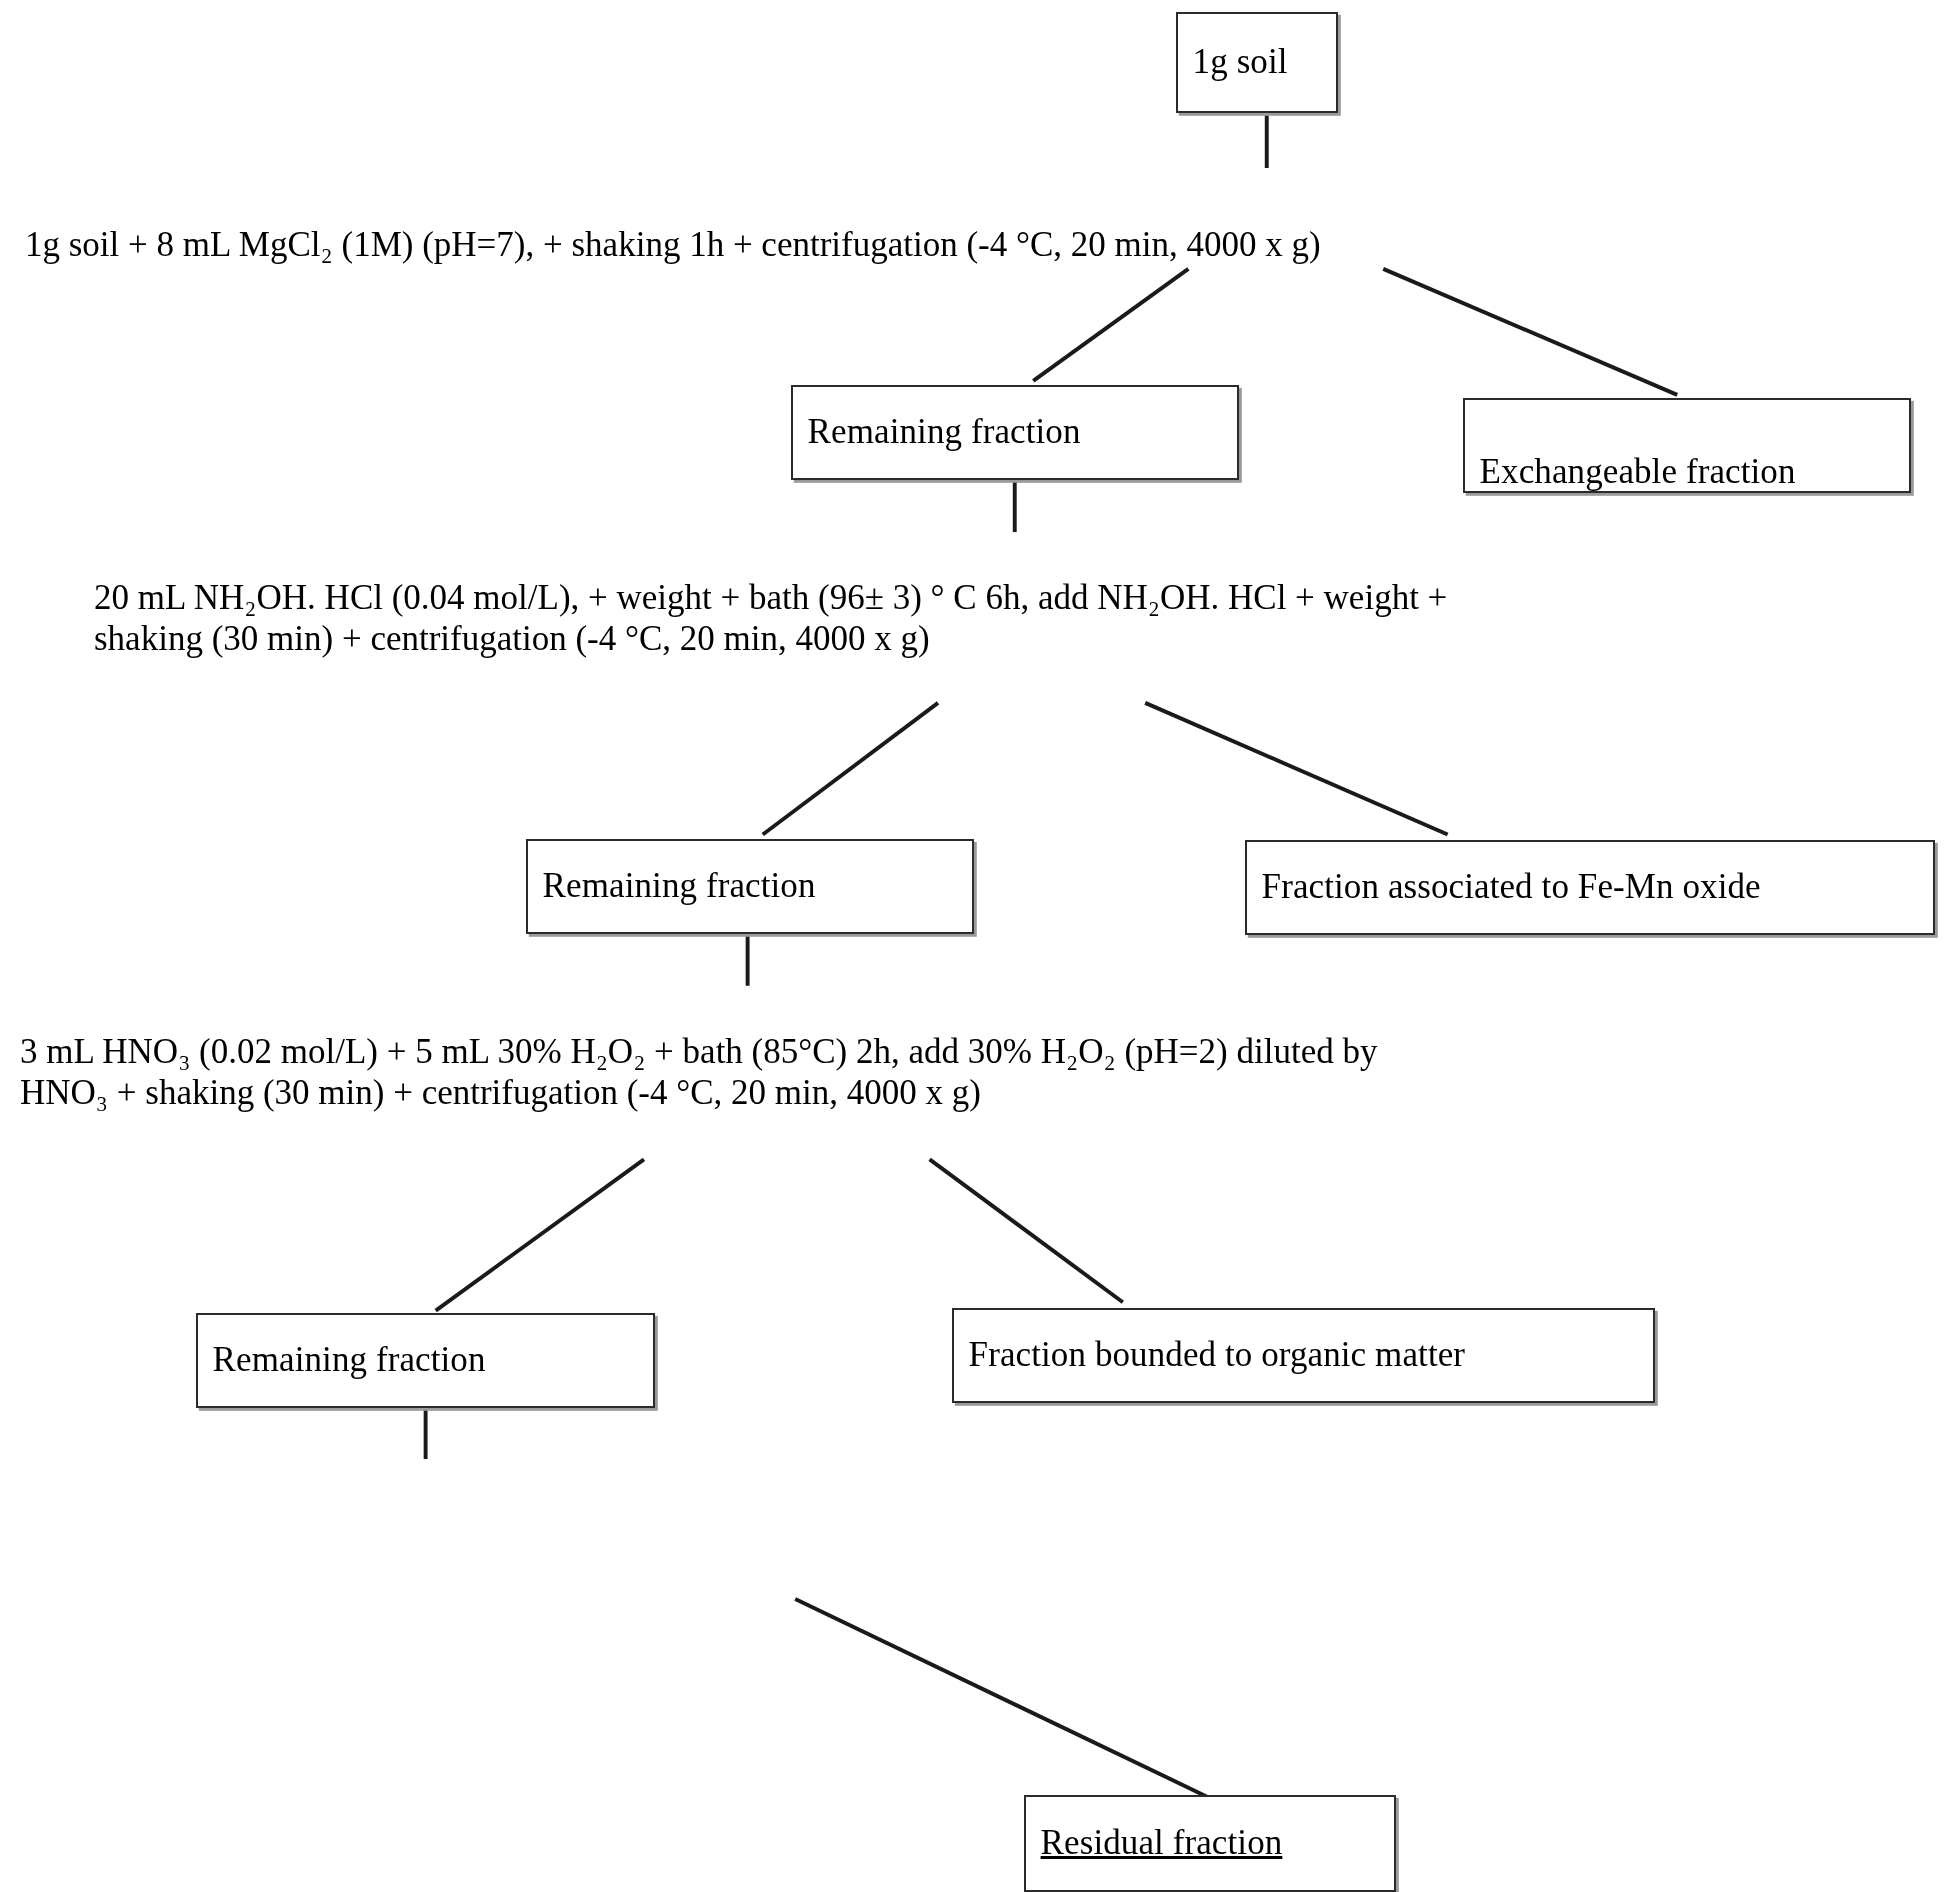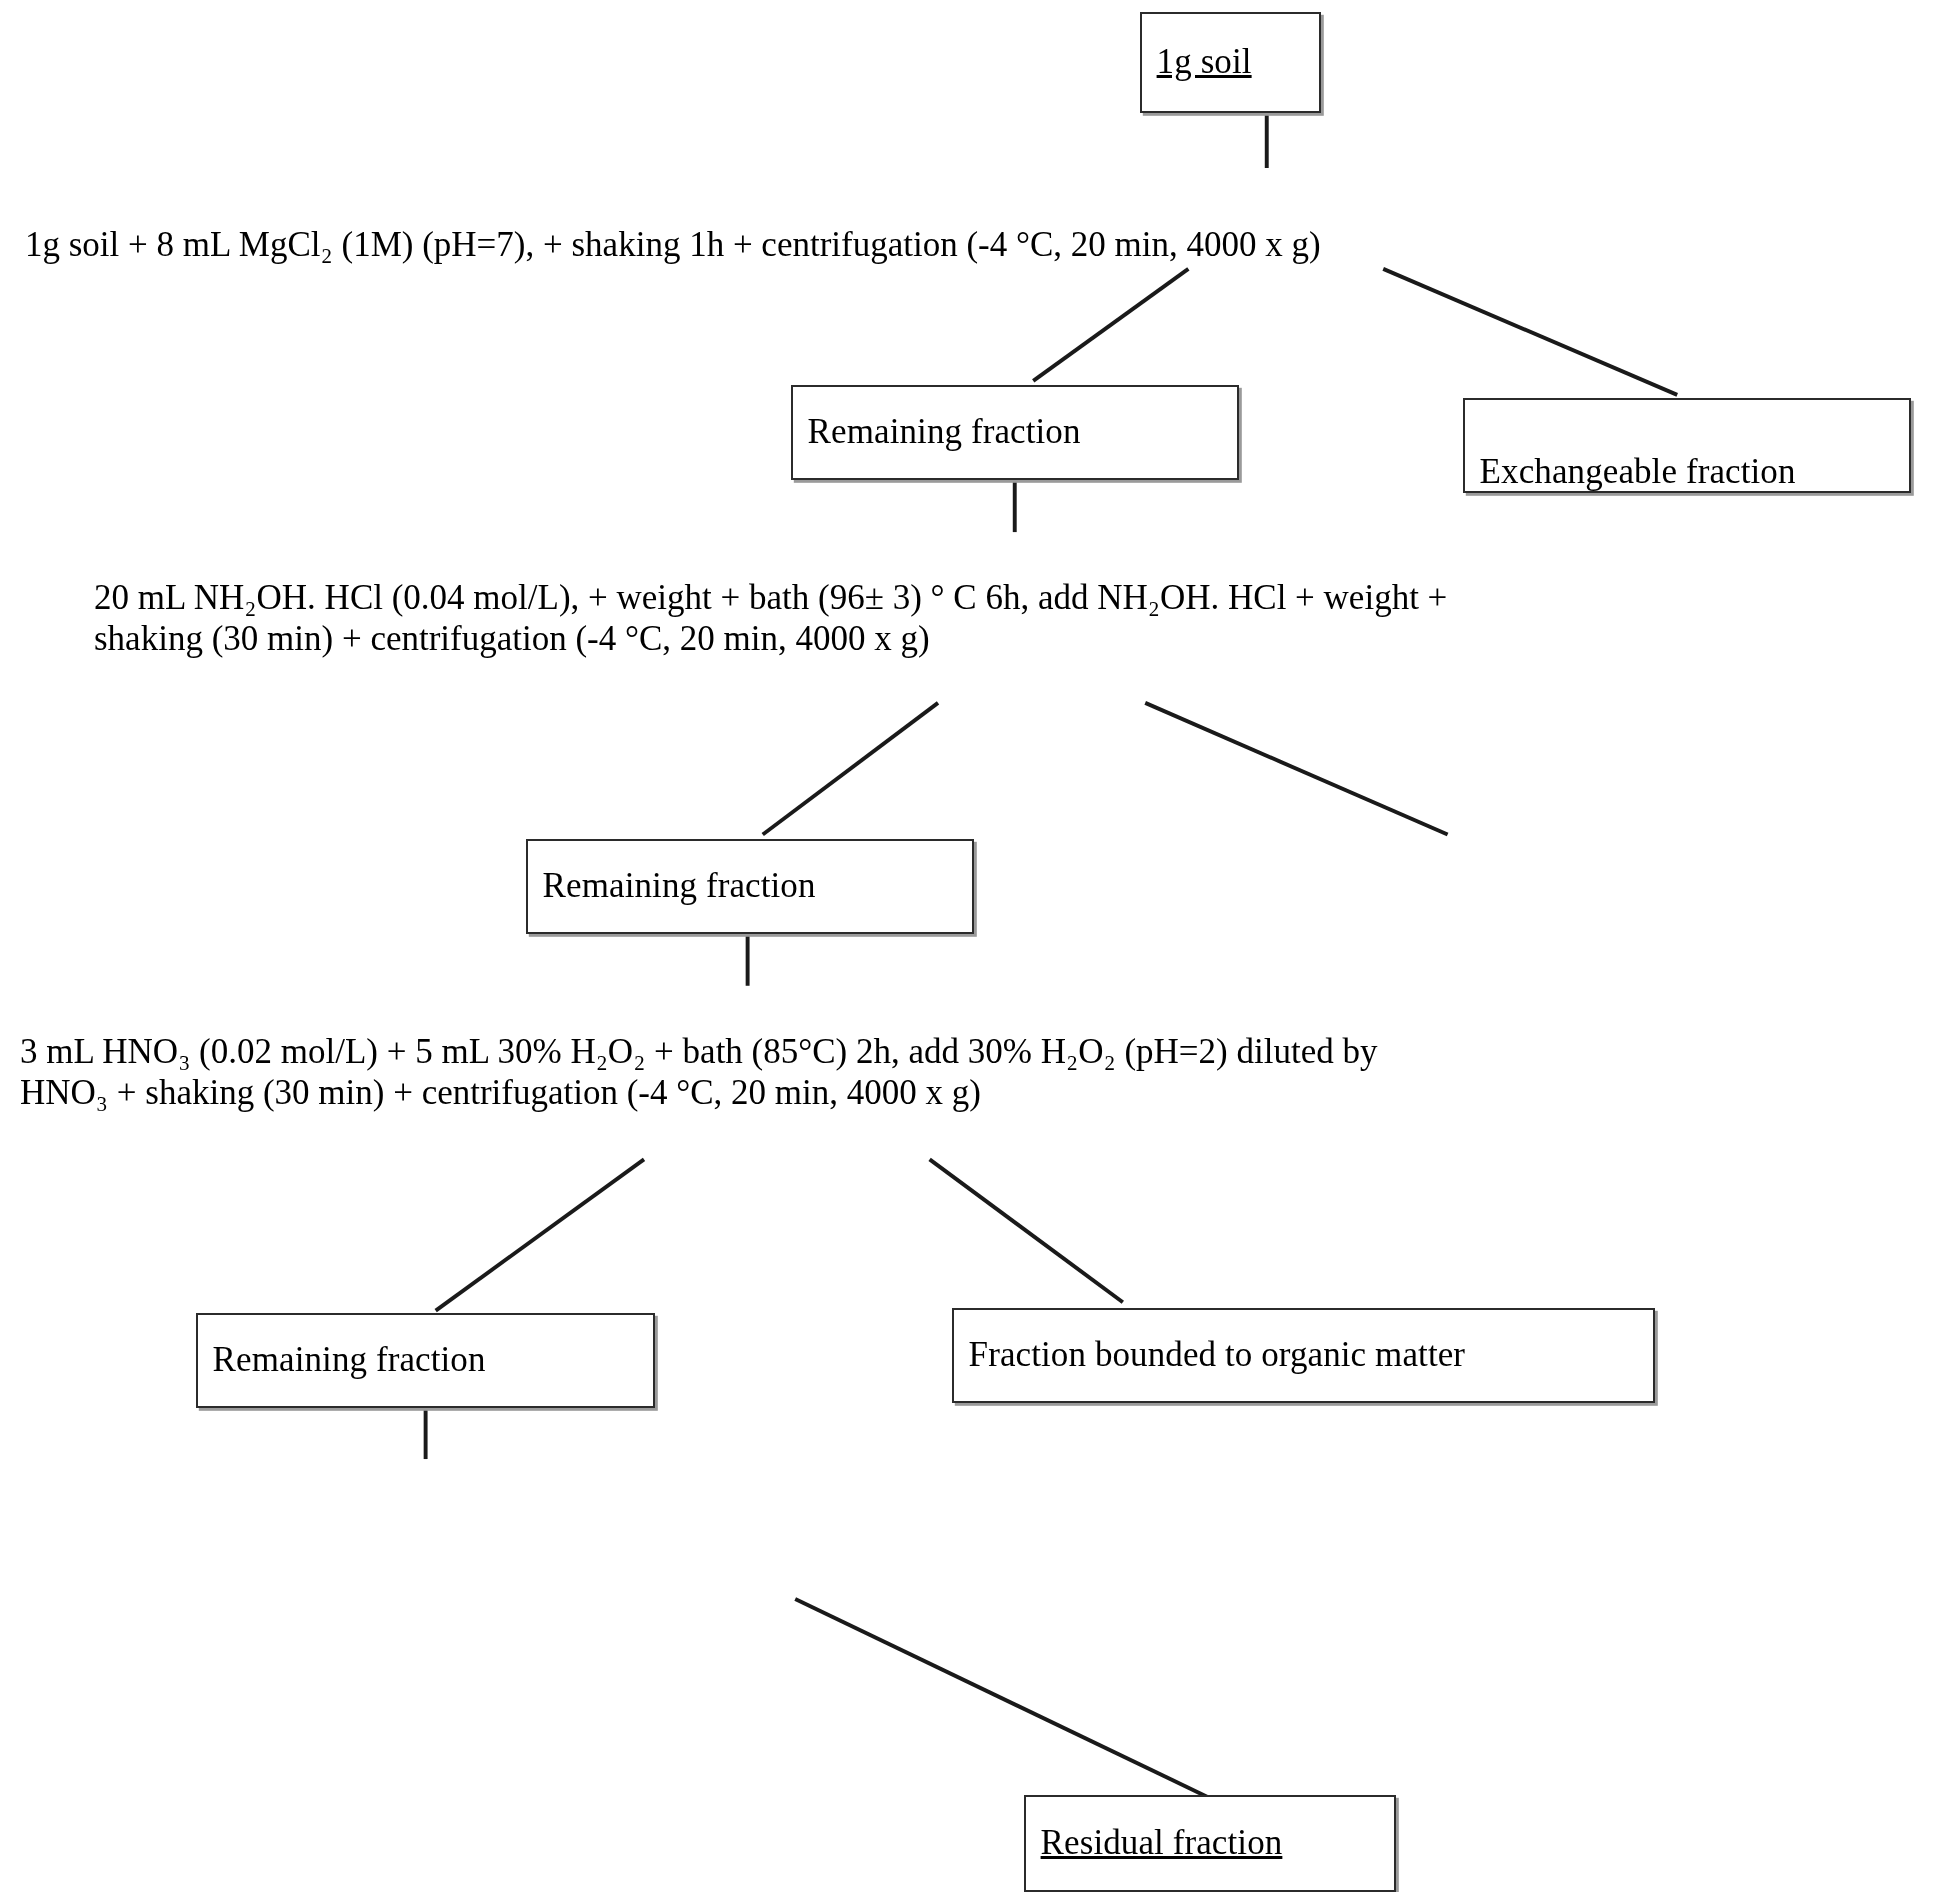--- a/index.html
+++ b/index.html
@@ -78,36 +78,39 @@
 
     <line x1="1150" y1="2070" x2="778" y2="2340" stroke="#1a1a1a" stroke-width="7"></line>
 
     <line x1="1660" y1="2070" x2="2005" y2="2325" stroke="#1a1a1a" stroke-width="7"></line>
 
     <line x1="760" y1="2505" x2="760" y2="2605" stroke="#1a1a1a" stroke-width="7"></line>
 
     <line x1="1420" y1="2855" x2="2160" y2="3210" stroke="#1a1a1a" stroke-width="7"></line>
   </svg>
 
-  <div class="node-box" style="left:1140px; top:12.3px; width:181px; height:101px;text-decoration:underline;">
+  <div class="node-box" style="left:1176px; top:12.3px; width:162px; height:101px;">
     <span class="node-label">1g soil</span>
   </div>
 
   <div class="node-box" style="left:791px; top:385px; width:448px; height:95px;">
     <span class="node-label">Remaining fraction</span>
   </div>
 
   <div class="node-box" style="left:1463px; top:398px; width:448px; height:95px;align-items:flex-end;">
     <span class="node-label">Exchangeable fraction</span>
   </div>
 
   <div class="node-box" style="left:526px; top:839px; width:448px; height:95px;">
     <span class="node-label">Remaining fraction</span>
   </div>
 
+  <div class="node-box" style="left:1245px; top:840px; width:690px; height:95px;">
+    <span class="node-label">Fraction associated to Fe-Mn oxide</span>
+  </div>
 
   <div class="node-box" style="left:196px; top:1313px; width:459px; height:95px;">
     <span class="node-label">Remaining fraction</span>
   </div>
 
   <div class="node-box" style="left:952px; top:1308px; width:703px; height:95px;">
     <span class="node-label">Fraction bounded to organic matter</span>
   </div>
 
   <div class="node-box" style="left:1024px; top:1795px; width:372px; height:97px;text-decoration:underline;">

